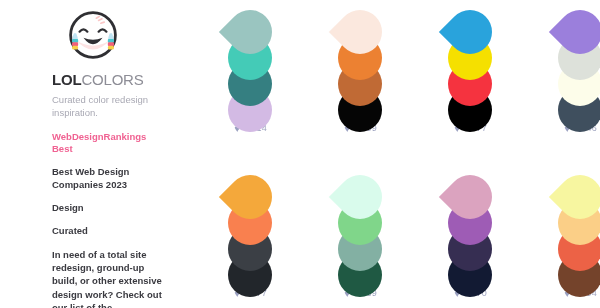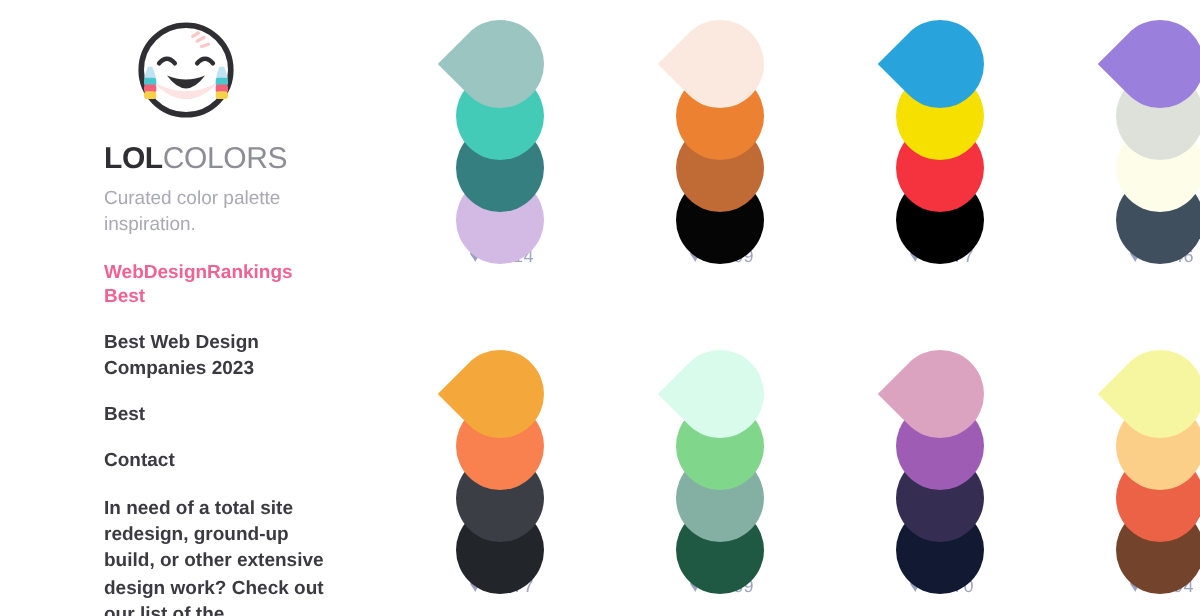--- a/index.html
+++ b/index.html
@@ -180,27 +180,27 @@
           <rect x="76.5" y="63" width="11" height="7" rx="2" fill="#f2607a"></rect>
           <rect x="76.5" y="69" width="11" height="7" rx="3" fill="#f7d04a"></rect>
         </g>
       </svg>
     </div>
 
     <div class="brand">
       <span class="lol">LOL</span><span class="colors">COLORS</span>
     </div>
 
-    <div class="tagline">Curated color palette inspiration.</div>
+    <div class="tagline">Curated color redesign inspiration.</div>
 
     <nav class="nav">
       <div class="nav-item pink">WebDesignRankings Best</div>
       <div class="nav-item">Best Web Design Companies 2023</div>
-      <div class="nav-item">Best</div>
-      <div class="nav-item">Contact</div>
+      <div class="nav-item">Design</div>
+      <div class="nav-item">Curated</div>
     </nav>
 
     <div class="promo"><span>In need of a total site redesign, ground-up build, or other extensive design work? Check out our list of the </span></div>
 
   </aside>
 
   <main class="grid">
       <div class="palette" style="left: 15px; top: 8px;">
         <div class="drops">
           <div class="drop d3" title="#d3bae4" style="background: rgb(211, 186, 228);"></div>

